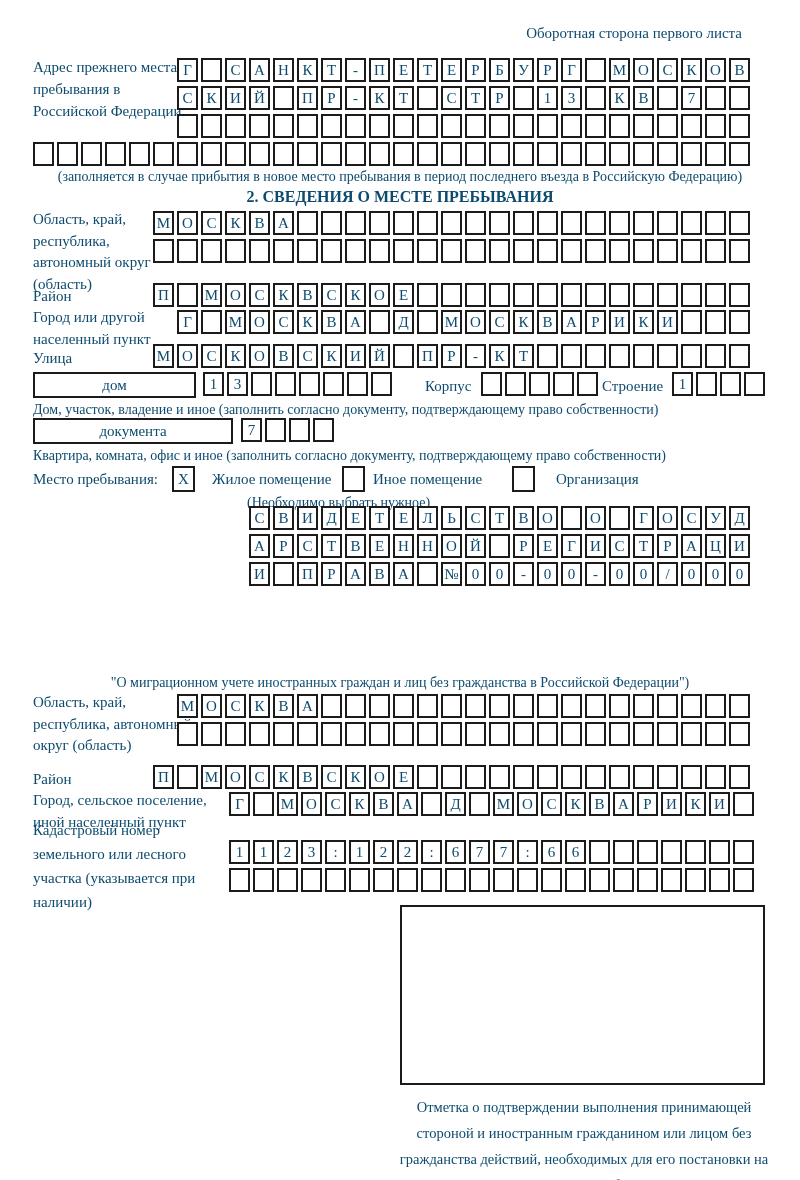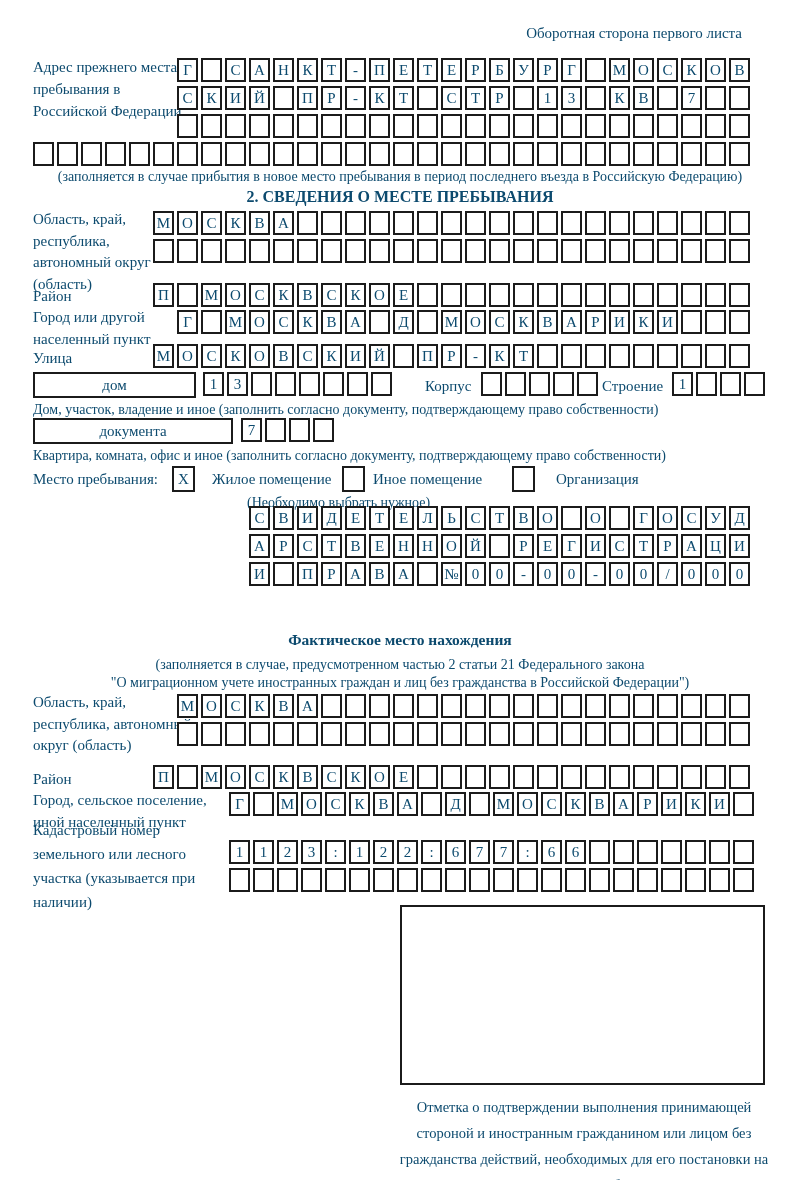--- a/index.html
+++ b/index.html
@@ -402,22 +402,20 @@
       <span class="cbox">0</span>
       <span class="cbox">-</span>
       <span class="cbox">0</span>
       <span class="cbox">0</span>
       <span class="cbox">/</span>
       <span class="cbox">0</span>
       <span class="cbox">0</span>
       <span class="cbox">0</span>
     </div>
 
-  <div class="abs subheading center" style="top:631px;">Фактическое место нахождения</div>
-  <div class="abs note center" style="top:656px;">(заполняется в случае, предусмотренном частью 2 статьи 21 Федерального закона</div>
   <div class="abs note center" style="top:674px;">"О миграционном учете иностранных граждан и лиц без гражданства в Российской Федерации")</div>
 
   <div class="abs lbl" style="top:692px;left:33px;width:170px;line-height:21.5px;">Область, край, республика, автономный округ (область)</div>
   <div class="boxrow" style="top:694px;left:177px;">
       <span class="cbox">М</span>
       <span class="cbox">О</span>
       <span class="cbox">С</span>
       <span class="cbox">К</span>
       <span class="cbox">В</span>
       <span class="cbox">А</span>

